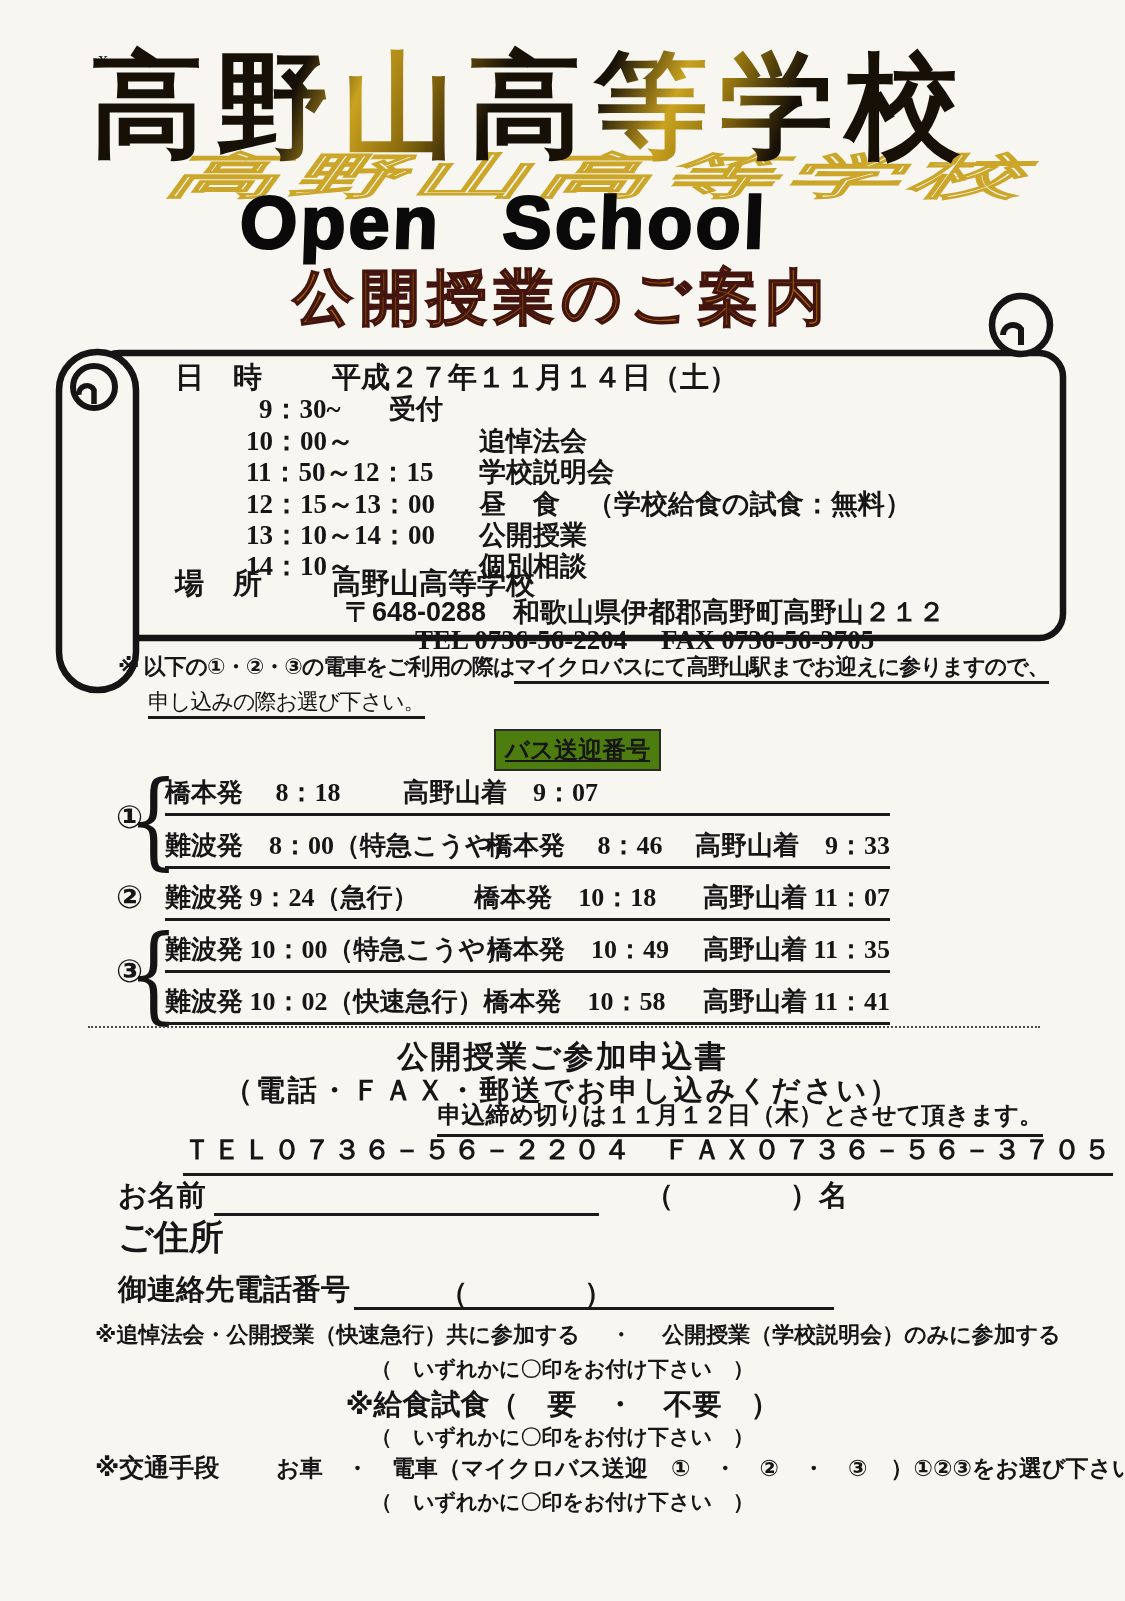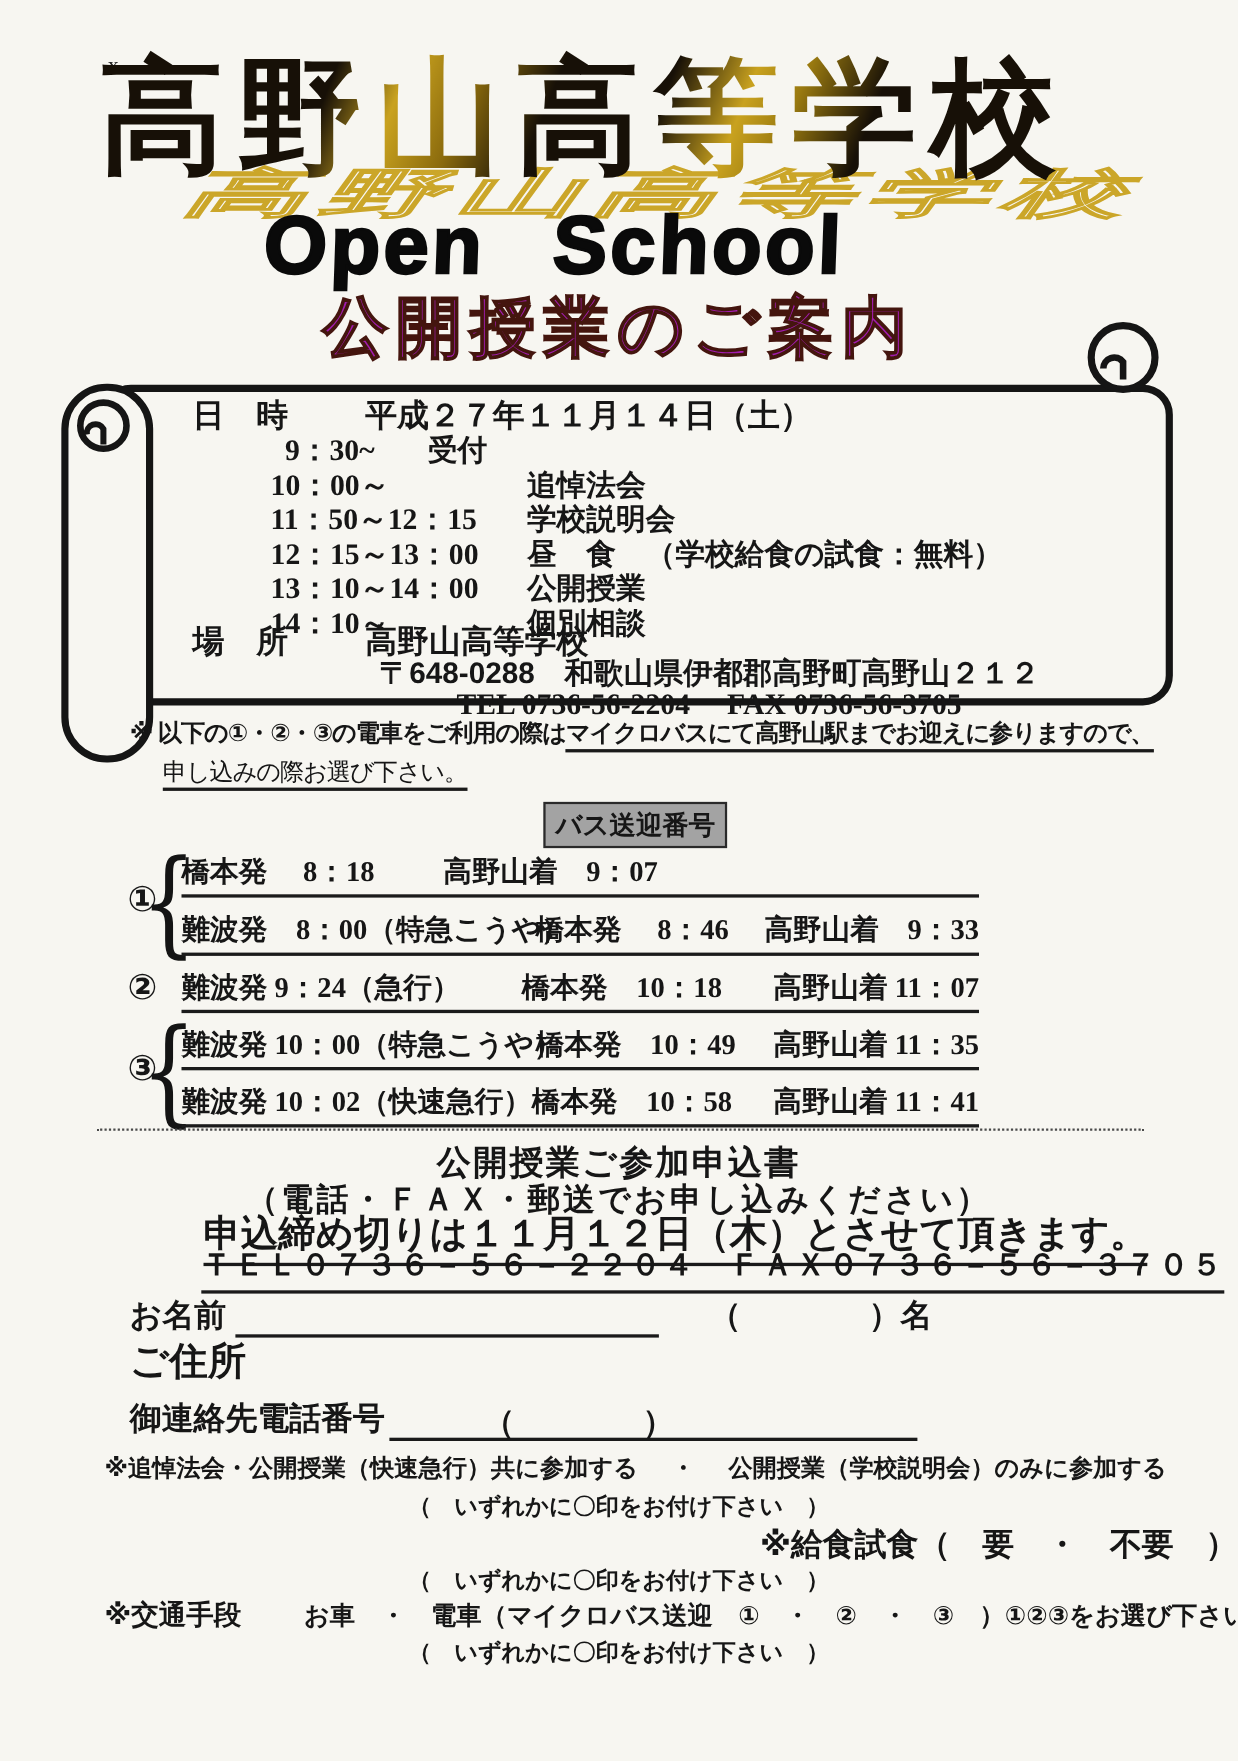--- a/index.html
+++ b/index.html
@@ -42,21 +42,21 @@
   }
   .open-school {
     left:240px; top:180px;
     font-size:74px; font-weight:bold; letter-spacing:3px; word-spacing:38px;
     color:#0a0a0a; -webkit-text-stroke:2.5px #0a0a0a;
     transform:skewX(-2deg);
   }
   .event-title {
     left:0; top:258px; width:100%; text-align:center;
     font-size:60px; font-weight:bold; letter-spacing:7px;
-    color:#a21caf; -webkit-text-stroke:1.5px #44150e;
+    color:#a16207; -webkit-text-stroke:1.5px #44150e;
   }
 
   
   .scroll-frame { left:0; top:288px; }
 
   
   .dt-line { top:358px; left:0; font-size:29px; font-weight:bold; }
   .dt-line .lab { position:absolute; left:175px; }
   .dt-line .val { position:absolute; left:332px; }
   .srow { position:absolute; left:0; width:1063px; height:32px; }
@@ -75,21 +75,21 @@
     top:622px; left:415px; font-size:27px; font-weight:bold;
     font-family:"Liberation Serif","DejaVu Serif",serif;
   }
 
   
   .note1 { top:652px; left:118px; font-size:22px; font-weight:bold; letter-spacing:-1px; }
   .note2 { top:687px; left:148px; font-size:22px; font-weight:normal; letter-spacing:-1px; }
   .uline { border-bottom:3px solid #1a1a1a; padding-bottom:2px; }
   .bus-label {
     top:729px; left:494px; font-size:24px; font-weight:bold;
-    border:2.5px solid #2a2a2a; padding:3px 9px; background:#a3a3a3;
+    border:2.5px solid #2a2a2a; padding:3px 9px; background:#4d7c0f;text-decoration:underline;
   }
 
   
   .gnum { left:116px; font-size:32px; font-weight:bold; }
   .brace {
     left:128px; font-size:100px; font-weight:normal; line-height:1;
     font-family:"DejaVu Serif","Liberation Serif",serif;
     transform:scale(0.8,1.05); transform-origin:left top; color:#141414;
   }
   .trow {
@@ -98,37 +98,37 @@
     font-size:26px; font-weight:bold;
     font-family:"Liberation Serif","DejaVu Serif",serif;
     white-space:nowrap;
   }
   .trow .c1 { width:322px; } .trow .c2 { width:238px; } .trow .c3 { flex:1; }
 
   
   .divider { top:1026px; left:88px; width:952px; border-top:2px dotted #4a4a4a; height:0; }
   .form-title { top:1036px; left:0; width:100%; text-align:center; font-size:31px; font-weight:bold; letter-spacing:2px; }
   .form-subtitle { top:1071px; left:0; width:100%; text-align:center; font-size:29px; font-weight:bold; letter-spacing:3px; }
-  .deadline { top:1099px; right:82px; font-size:34px; font-weight:bold; border-bottom:3px solid #1a1a1a; padding-bottom:3px; }
+  .deadline { top:1099px; right:82px; font-size:24px; font-weight:bold; border-bottom:3px solid #1a1a1a; padding-bottom:3px; }
   .form-telfax { top:1131px; left:183px; font-size:28px; font-weight:bold; letter-spacing:2px; border-bottom:3px solid #1a1a1a; padding-bottom:4px; }
   .frow { display:flex; align-items:flex-end; font-size:29px; font-weight:bold; }
   .name-row { top:1176px; left:118px; }
   .blank { display:inline-block; border-bottom:3px solid #1a1a1a; height:36px; }
   .name-blank { width:385px; margin-left:8px; }
   .name-suffix { margin-left:46px; }
   .addr-row { top:1214px; left:118px; font-size:35px; font-weight:bold; }
   .phone-row { top:1270px; left:118px; }
   .phone-blank { width:480px; margin-left:4px; text-align:left; padding-left:85px; box-sizing:border-box; }
 
   
   .choice1 { top:1320px; left:95px; font-size:22px; font-weight:bold; }
   .choice1 .sep { margin:0 24px; }
   .circ-note { left:0; width:100%; text-align:center; font-size:21px; font-weight:bold; }
   .cn1 { top:1355px; } .cn2 { top:1423px; } .cn3 { top:1488px; }
-  .lunch-line { top:1385px; left:0; width:100%; text-align:right; font-size:29px; font-weight:bold; }
+  .lunch-line { top:1385px; left:0; width:100%; text-align:center; font-size:29px; font-weight:bold; }
   .transport { top:1451px; left:95px; font-size:25px; font-weight:bold; }
   .transport .opts { font-size:23px; margin-left:50px; }
 </style>
 </head>
 <body>
 
 <div class="abs artifact-x">x</div>
 <div class="abs school-title-reflection">高野山高等学校</div>
 <div class="abs school-title">高野山高等学校</div>
 <div class="abs open-school">Open School</div>

